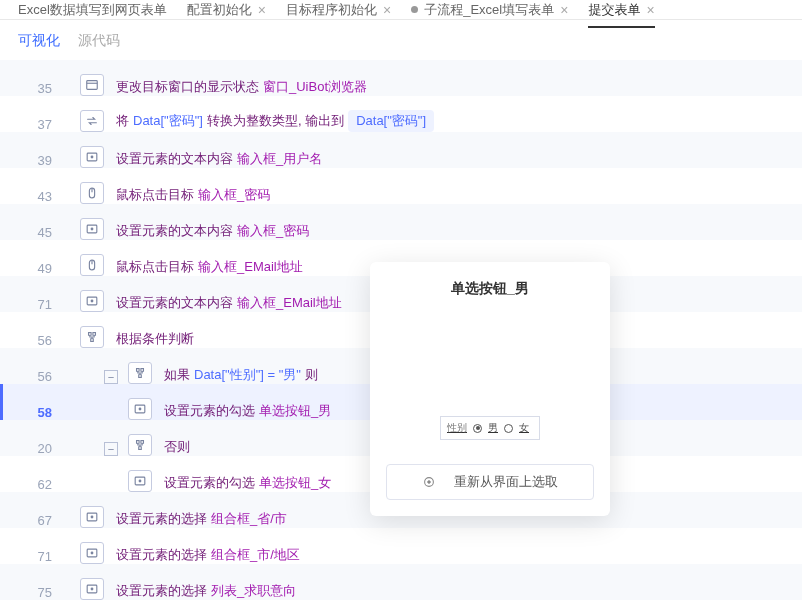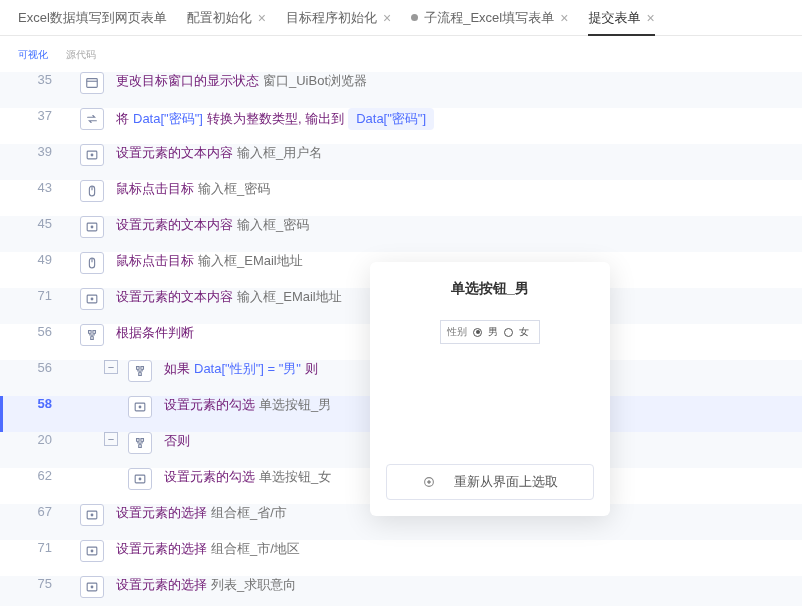--- a/index.html
+++ b/index.html
@@ -1,46 +1,46 @@
 <!DOCTYPE html>
 <html><head>
 <meta charset="utf-8">
 <style>
 * { box-sizing: border-box; margin: 0; padding: 0; }
 body { font-family: "Microsoft YaHei", "PingFang SC", sans-serif; font-size: 13px; color: #333; background: #fff; width: 802px; height: 606px; overflow: hidden; position: relative; }
-.tabbar { display: flex; align-items: center; height: 36px; border-bottom: 1px solid #e8e8e8; padding-left: 8px; font-size: 13px; }
+.tabbar { display: flex; align-items: center; height: 20px; border-bottom: 1px solid #e8e8e8; padding-left: 8px; font-size: 13px; }
 .tab { padding: 0 10px; height: 36px; display: flex; align-items: center; gap: 6px; color: #666; cursor: pointer; position: relative; }
 .tab.active { color: #333; font-weight: 500; }
 .tab.active::after { content: ""; position: absolute; left: 10px; right: 10px; bottom: 0; height: 2px; background: #333; }
 .tab .dot { width: 7px; height: 7px; border-radius: 50%; background: #999; }
 .tab .close { font-size: 14px; color: #aaa; }
-.viewtabs { display: flex; gap: 18px; padding: 12px 18px 10px; font-size: 10px; }
+.viewtabs { display: flex; gap: 18px; padding: 12px 18px 10px; font-size: 14px; }
 .viewtab { color: #aaa; cursor: pointer; }
 .viewtab.active { color: #3d6cff; font-weight: 500; }
 .steps { position: relative; }
-.row { display: flex; align-items: flex-start; min-height: 36px; }
+.row { display: flex; align-items: flex-end; min-height: 36px; }
 .row.even { background: #f7f9fc; }
 .gutter { width: 80px; text-align: right; color: #9aa4b8; font-size: 13px; padding-right: 28px; flex-shrink: 0; }
 .indent { width: 24px; flex-shrink: 0; }
 .iconbox { width: 24px; height: 22px; border: 1px solid #c5cbe0; border-radius: 3px; background: #fff; display: flex; align-items: center; justify-content: center; flex-shrink: 0; margin-right: 12px; }
 .iconbox svg { width: 14px; height: 14px; }
 .iconbox.branch { border-color: #c5cbe0; }
 .collapse { width: 14px; height: 14px; border: 1px solid #b8c0d6; display: flex; align-items: center; justify-content: center; font-size: 11px; line-height: 1; color: #7a84a0; margin-right: 10px; flex-shrink: 0; cursor: pointer; }
 .txt { display: flex; align-items: center; gap: 4px; flex-wrap: wrap; }
-.link { color: #737373; }
+.link { color: #a21caf; }
 .kw { color: #4d6cff; font-weight: 500; }
 .str { color: #701a75; }
 .pill { background: #eef2ff; border-radius: 4px; padding: 2px 8px; color: #4d6cff; font-weight: 500; }
 .row.selected { background: #eef2ff; }
 .row.selected .gutter { color: #4d6cff; font-weight: 600; }
 .row.selected-bar { position: relative; }
 .row.selected-bar::before { content: ""; position: absolute; left: 0; top: 0; bottom: 0; width: 3px; background: #4d6cff; }
 .popup { position: absolute; top: 262px; left: 370px; width: 240px; background: #fff; border-radius: 6px; box-shadow: 0 6px 28px rgba(0,0,0,0.12); padding: 18px 16px 16px; z-index: 10; }
 .popup-title { text-align: center; font-weight: 600; font-size: 14px; color: #333; margin-bottom: 22px; }
-.preview-wrap { height: 120px; display: flex; align-items: flex-start; justify-content: center; margin-bottom: 24px; }
+.preview-wrap { height: 120px; display: flex; align-items: flex-end; justify-content: center; margin-bottom: 24px; text-decoration: underline; }
 .preview-img { border: 1px solid #d8dce8; display: flex; align-items: center; font-size: 10px; color: #555; padding: 4px 10px 4px 6px; gap: 6px; }
 .preview-img .lbl { color: #777; }
 .radio { width: 9px; height: 9px; border-radius: 50%; border: 1.5px solid #555; display: inline-block; position: relative; }
 .radio.filled::after { content: ""; position: absolute; inset: 1.5px; border-radius: 50%; background: #555; }
 .popup button { width: 100%; height: 36px; border: 1px solid #e0e3ee; background: #fff; border-radius: 4px; font-size: 13px; color: #555; display: flex; align-items: center; justify-content: center; gap: 18px; cursor: pointer; margin-bottom: 10px; }
 .popup button:last-child { margin-bottom: 0; }
 .popup button svg { width: 14px; height: 14px; stroke: #888; fill: none; }
 </style>
 </head>
 <body>

